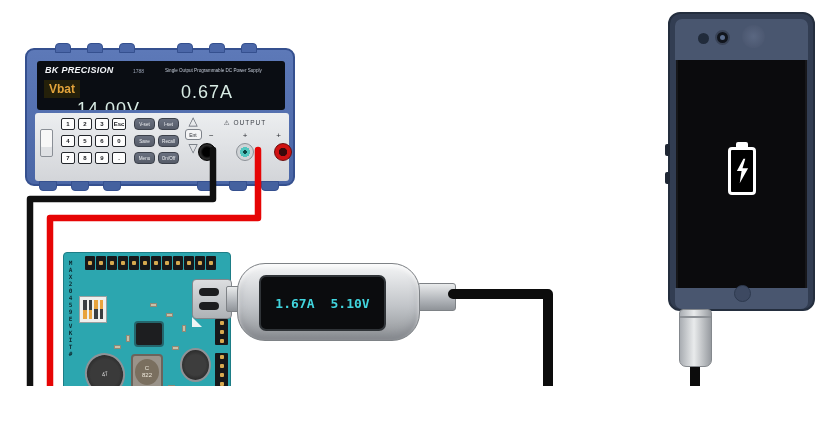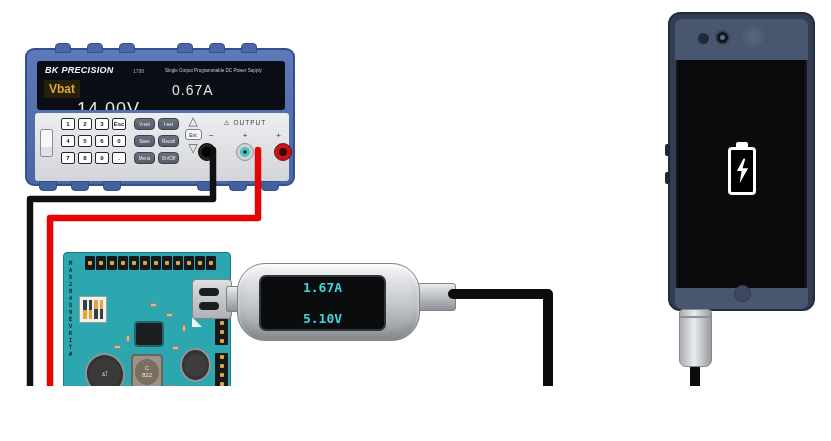--- a/index.html
+++ b/index.html
@@ -10,21 +10,21 @@
   .psu { position:absolute; left:25px; top:48px; width:270px; height:138px;
          background:linear-gradient(180deg,#5d79b8,#4a66a6); border:2px solid #35508f; border-radius:9px; }
   .psu .tab { position:absolute; top:-7px; width:16px; height:10px; background:#4b67a8; border:1px solid #35508f; border-radius:4px 4px 0 0; }
   .psu .foot { position:absolute; bottom:-7px; width:18px; height:10px; background:#44619f; border:1px solid #35508f; border-radius:0 0 4px 4px; }
   .psu-display { position:absolute; left:10px; top:11px; width:248px; height:49px; background:#0a0d13; border-radius:3px; overflow:hidden; }
   .psu-brand { position:absolute; left:8px; top:4px; color:#f2f4f8; font-size:9px; font-weight:bold; font-style:italic; letter-spacing:.3px; }
   .psu-model { position:absolute; left:96px; top:7px; color:#9aa3b5; font-size:5px; }
   .psu-sub   { position:absolute; left:128px; top:7px; color:#c2c9d6; font-size:4.6px; width:116px; }
   .psu-chan  { position:absolute; left:7px; top:19px; background:#24200a; color:#e2a33b; font-size:12px; font-weight:bold; padding:2px 5px; }
   .psu-volt  { position:absolute; left:40px; top:38px; color:#d8ebe4; font-size:18px; letter-spacing:1px; }
-  .psu-amp   { position:absolute; left:135px; top:21px; color:#d8ebe4; font-size:14px; letter-spacing:1px; }
+  .psu-amp   { position:absolute; left:144px; top:21px; color:#d8ebe4; font-size:18px; letter-spacing:1px; }
   .psu-panel { position:absolute; left:8px; top:63px; width:254px; height:68px; background:linear-gradient(180deg,#eceef0,#d3d5d9); border-radius:3px; }
   .psu-switch { position:absolute; left:5px; top:16px; width:13px; height:28px; background:#f7f7f7; border:1px solid #8a8f96; border-radius:2px; box-shadow:inset 0 -9px 0 #dfe1e4; }
   .numpad { position:absolute; left:26px; top:5px; display:grid; grid-template-columns:repeat(4,14px); grid-auto-rows:12px; column-gap:3px; row-gap:5px; }
   .key { width:14px; height:12px; background:#fdfdfd; border:1px solid #23262b; border-radius:2px; font-size:6px; font-weight:bold; color:#16181c; display:flex; align-items:center; justify-content:center; }
   .funcpad { position:absolute; left:99px; top:5px; display:grid; grid-template-columns:repeat(2,21px); grid-auto-rows:12px; column-gap:3px; row-gap:5px; }
   .fbtn { width:21px; height:12px; background:linear-gradient(180deg,#6a7180,#565c69); border:1px solid #3c414b; border-radius:4px; color:#eef0f3; font-size:4.6px; display:flex; align-items:center; justify-content:center; }
   .arrowcol { position:absolute; left:148px; top:1px; width:20px; display:flex; flex-direction:column; align-items:center; gap:1px; }
   .arr { font-size:12px; color:#5d636d; line-height:14px; }
   .entbtn { width:17px; height:11px; background:#f4f4f5; border:1px solid #7d828a; border-radius:3px; font-size:5px; color:#2a2d33; display:flex; align-items:center; justify-content:center; }
   .outhdr { position:absolute; left:170px; top:6px; width:80px; text-align:center; font-size:6.5px; color:#3a3e45; letter-spacing:1px; }
@@ -64,21 +64,21 @@
   .pad { width:24px; height:13px; background:#ced2d5; border:1px solid #8f969b; border-radius:7px; display:flex; align-items:center; justify-content:space-around; padding:0 3px; }
   .pad i { width:5px; height:5px; background:#9fb3b6; border:1px solid #6f8184; border-radius:50%; }
 
   
   .plug { background:linear-gradient(180deg,#e9ebec,#a9adb2 70%,#8f9398); border:1px solid #7e8286; }
   .meter { position:absolute; left:237px; top:263px; width:183px; height:78px; border-radius:28px;
            background:linear-gradient(180deg,#f4f5f6,#c2c5c9 55%,#8f9397); border:1px solid #7e8286;
            box-shadow:inset 0 3px 4px #ffffffcc, inset 0 -6px 8px #70747a66; }
   .meter-screen { position:absolute; left:21px; top:11px; width:127px; height:56px; background:#0b0c0e; border:2px solid #303438; border-radius:7px;
                   display:flex; align-items:center; justify-content:center; gap:16px;
-                  color:#41d4dd; font-size:13px; font-weight:bold; font-family:"DejaVu Sans Mono", monospace;flex-direction:column; }
+                  color:#41d4dd; font-size:13px; font-weight:bold; font-family:"DejaVu Sans Mono", monospace; }
   .meter-plug-l { position:absolute; left:226px; top:286px; width:16px; height:26px; border-radius:2px; }
   .meter-plug-r { position:absolute; left:417px; top:283px; width:39px; height:28px; border-radius:3px; }
 
   
   .phone { position:absolute; left:668px; top:12px; width:147px; height:299px; background:#323d52; border:2px solid #242e3e; border-radius:12px; }
   .ph-band-top { position:absolute; left:5px; top:5px; width:133px; height:41px; background:#49566f; border-radius:7px 7px 0 0; }
   .ph-screen { position:absolute; left:6px; top:46px; width:131px; height:228px; background:#0b0b0d; border-left:2px solid #17171a; border-right:2px solid #17171a; }
   .ph-band-bot { position:absolute; left:5px; top:274px; width:133px; height:21px; background:#49566f; border-radius:0 0 7px 7px; }
   .ph-sensor { position:absolute; left:28px; top:19px; width:11px; height:11px; background:#212b3b; border-radius:50%; }
   .ph-cam { position:absolute; left:45px; top:16px; width:15px; height:15px; background:#11151d; border:2px solid #394357; border-radius:50%; }

